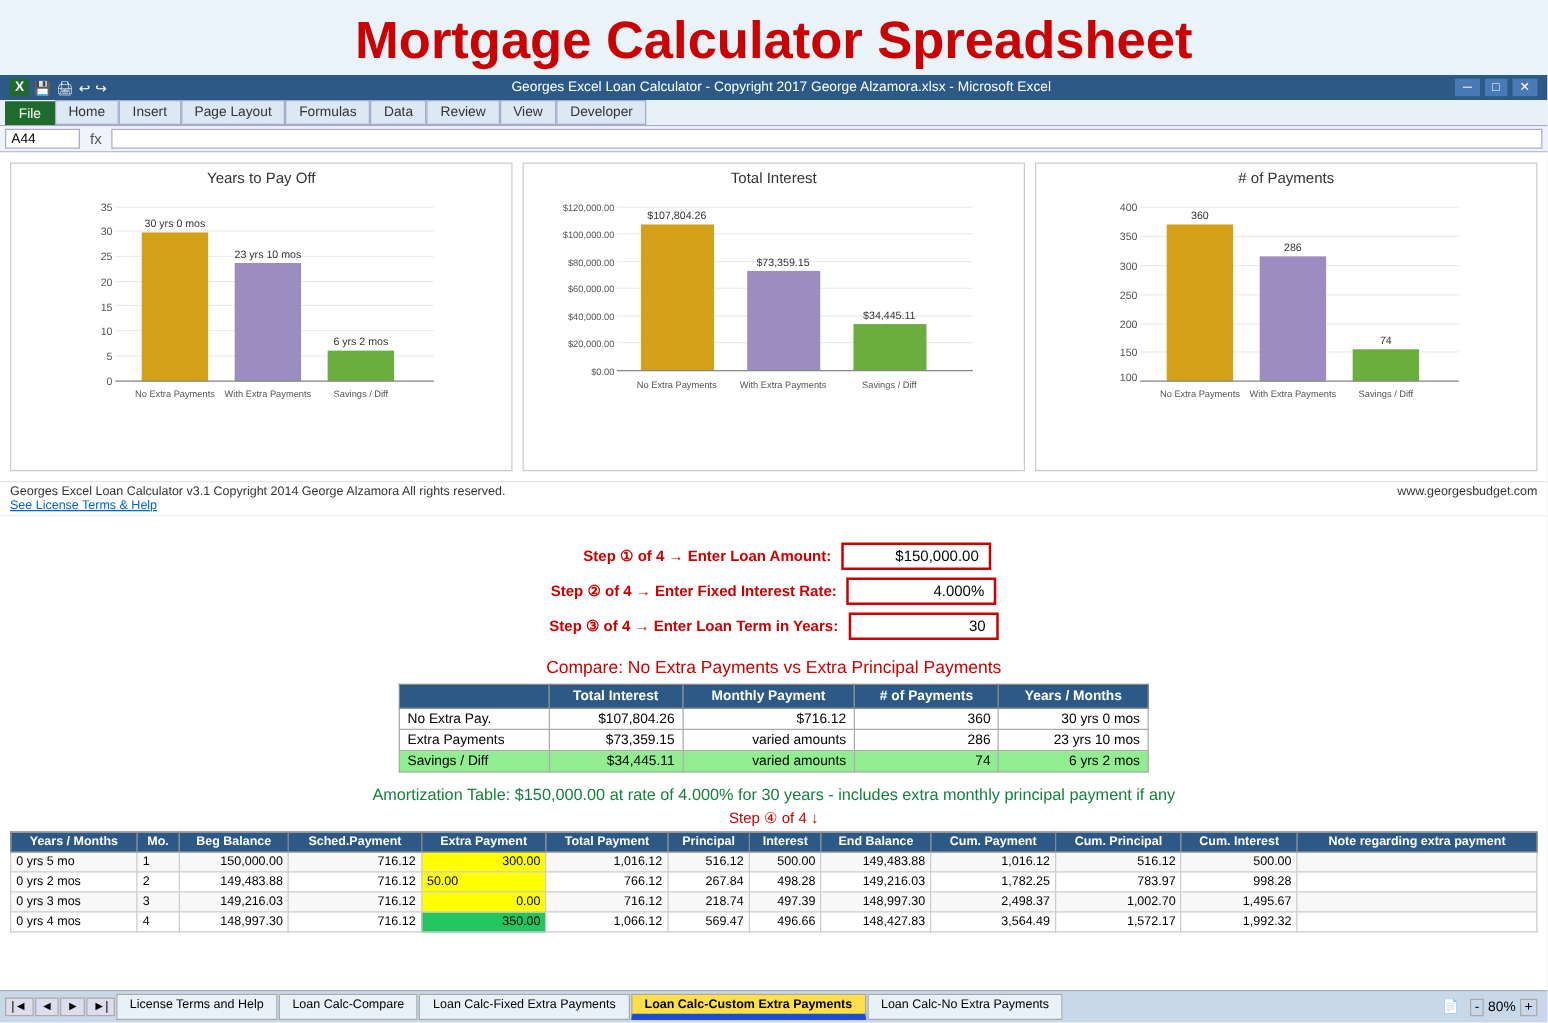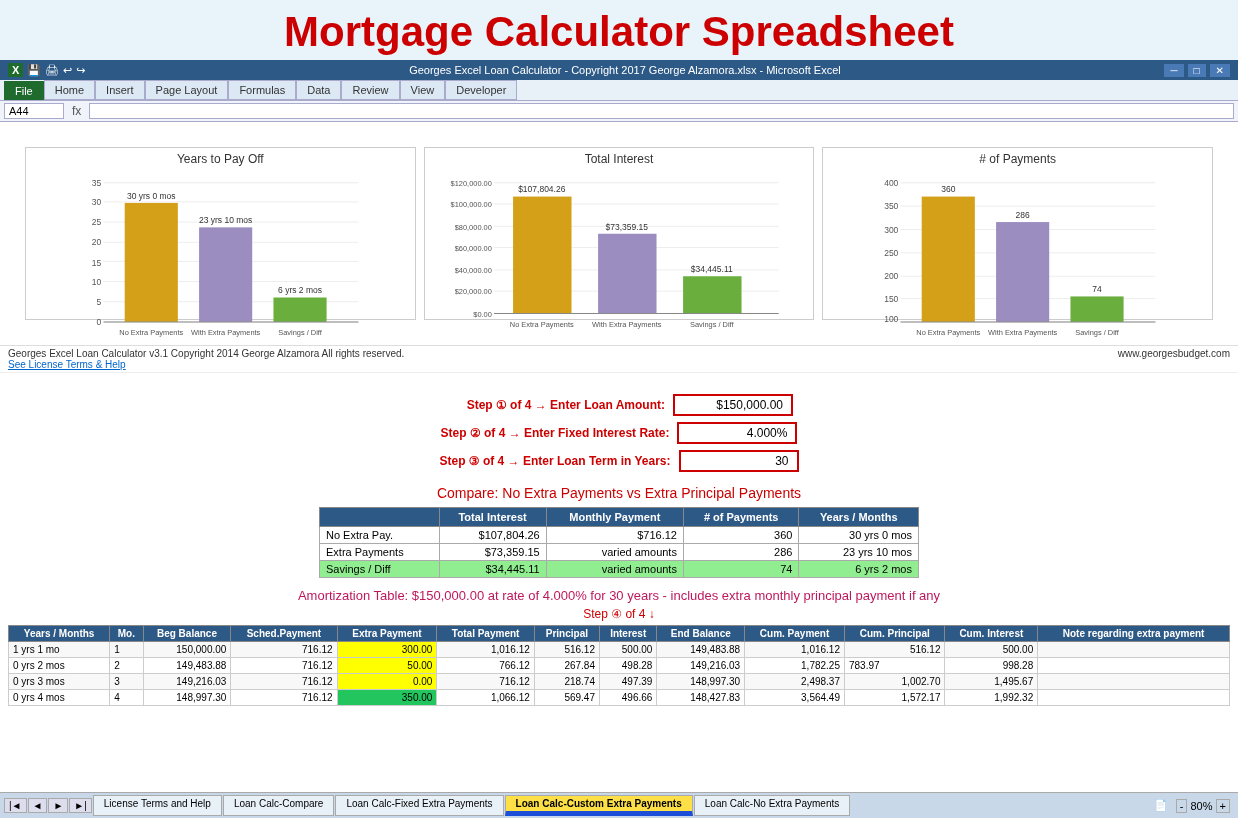--- a/index.html
+++ b/index.html
@@ -22,21 +22,21 @@
 
     .formula-bar { display: flex; align-items: center; background: #f0f4fa; border-bottom: 1px solid #aac; padding: 2px 4px; gap: 4px; }
     .cell-ref { border: 1px solid #aac; padding: 1px 4px; width: 60px; font-size: 11px; background: white; }
     .formula-fx { font-size: 12px; color: #555; padding: 0 4px; }
     .formula-input { flex: 1; border: 1px solid #aac; padding: 1px 4px; font-size: 11px; background: white; }
 
     
     .content-area { flex: 1; background: white; display: flex; flex-direction: column; overflow: hidden; }
 
     
-    .charts-row { display: flex; padding: 25px; gap: 8px; background: white; border-bottom: 1px solid #ddd; height: 224px; }
+    .charts-row { display: flex; padding: 8px; gap: 8px; background: white; border-bottom: 1px solid #ddd; height: 264px; }
     .chart-container { flex: 1; border: 1px solid #ccc; background: white; padding: 4px; }
     .chart-title { text-align: center; font-size: 12px; color: #333; margin-bottom: 4px; }
 
     
     .chart-svg { width: 100%; height: 170px; }
 
     
     .info-row { display: flex; justify-content: space-between; padding: 2px 8px; background: white; font-size: 10px; color: #333; border-bottom: 1px solid #eee; }
 
     
@@ -52,21 +52,21 @@
     .compare-section { margin: 10px auto; width: 600px; }
     .compare-title { text-align: center; font-size: 14px; color: #cc0000; margin-bottom: 6px; }
     .compare-table { width: 100%; border-collapse: collapse; font-size: 11px; }
     .compare-table th { background: #2d5986; color: white; padding: 3px 6px; border: 1px solid #888; text-align: center; }
     .compare-table td { padding: 2px 6px; border: 1px solid #aaa; }
     .compare-table tr:nth-child(1) td { background: #fff; }
     .compare-table tr:nth-child(2) td { background: #fff; }
     .compare-table tr.savings td { background: #90ee90; }
 
     
-    .amort-title { text-align: center; font-size: 13px; color: #be185d; margin: 10px 0 4px 0; }
+    .amort-title { text-align: center; font-size: 13px; color: #15803d; margin: 10px 0 4px 0; }
     .step4-label { text-align: center; font-size: 12px; color: #cc0000; margin-bottom: 4px; }
     .amort-table { width: 100%; border-collapse: collapse; font-size: 10px; }
     .amort-table th { background: #2d5986; color: white; padding: 2px 4px; border: 1px solid #888; text-align: center; white-space: nowrap; }
     .amort-table td { padding: 2px 4px; border: 1px solid #ccc; white-space: nowrap; }
     .amort-table tr:nth-child(odd) td { background: #f8f8f8; }
     .amort-table tr:nth-child(even) td { background: #fff; }
 
     
     .bottom-bar { background: #c8d8e8; border-top: 1px solid #aaa; display: flex; align-items: center; }
     .sheet-tabs { display: flex; align-items: center; flex: 1; padding: 2px 4px; gap: 1px; }
@@ -313,46 +313,46 @@
                 <th>Interest</th>
                 <th>End Balance</th>
                 <th>Cum. Payment</th>
                 <th>Cum. Principal</th>
                 <th>Cum. Interest</th>
                 <th>Note regarding extra payment</th>
               </tr>
           </thead>
           <tbody id="amort-tbody">
           <tr>
-                <td>1 yrs 1 mo</td>
+                <td>0 yrs 5 mo</td>
                 <td>1</td>
                 <td style="text-align: right;">150,000.00</td>
                 <td style="text-align: right;">716.12</td>
                 <td style="background: rgb(255, 255, 0); text-align: right;">300.00</td>
                 <td style="text-align: right;">1,016.12</td>
                 <td style="text-align: right;">516.12</td>
                 <td style="text-align: right;">500.00</td>
                 <td style="text-align: right;">149,483.88</td>
                 <td style="text-align: right;">1,016.12</td>
                 <td style="text-align: right;">516.12</td>
                 <td style="text-align: right;">500.00</td>
                 <td style="text-align: right;"></td>
               </tr>
               <tr>
                 <td>0 yrs 2 mos</td>
                 <td>2</td>
                 <td style="text-align: right;">149,483.88</td>
                 <td style="text-align: right;">716.12</td>
-                <td style="background: rgb(255, 255, 0); text-align: right;">50.00</td>
+                <td style="background: rgb(255, 255, 0); ">50.00</td>
                 <td style="text-align: right;">766.12</td>
                 <td style="text-align: right;">267.84</td>
                 <td style="text-align: right;">498.28</td>
                 <td style="text-align: right;">149,216.03</td>
                 <td style="text-align: right;">1,782.25</td>
-                <td style="text-align: left; margin-top: 13px;">783.97</td>
+                <td style="text-align: right; margin-top: 13px;">783.97</td>
                 <td style="text-align: right;">998.28</td>
                 <td style="text-align: right;"></td>
               </tr>
               <tr>
                 <td>0 yrs 3 mos</td>
                 <td>3</td>
                 <td style="text-align: right;">149,216.03</td>
                 <td style="text-align: right;">716.12</td>
                 <td style="background: rgb(255, 255, 0); text-align: right;">0.00</td>
                 <td style="text-align: right;">716.12</td>

